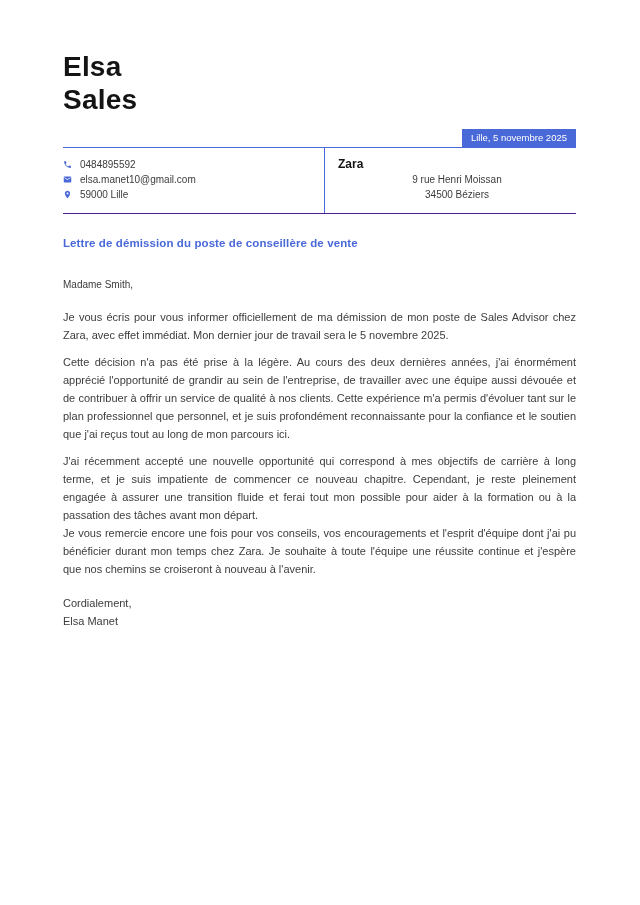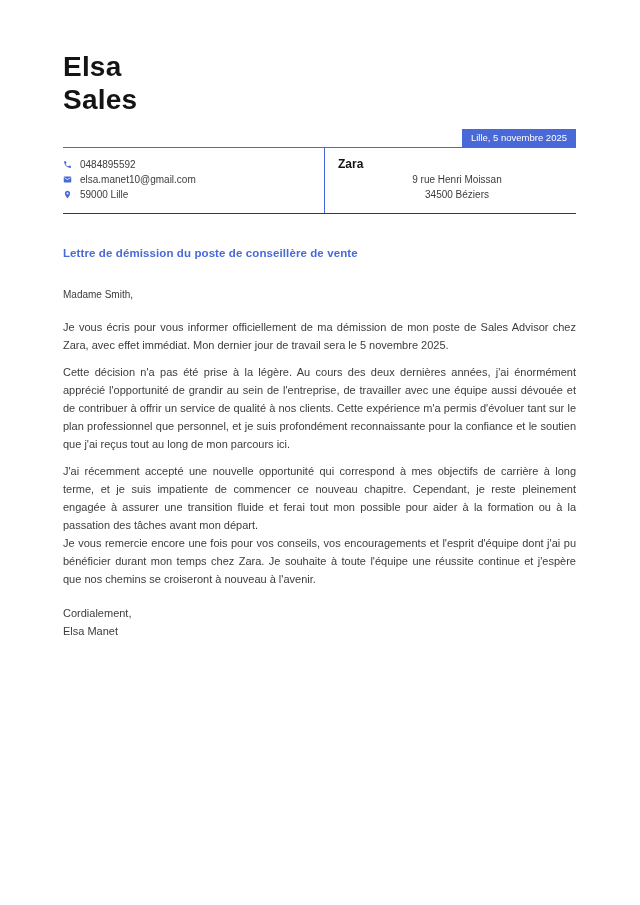--- a/index.html
+++ b/index.html
@@ -66,21 +66,21 @@
     font-weight: 700;
     color: #141414;
   }
   .recipient-line {
     font-size: 10px;
     line-height: 15px;
     color: #3c3c3c;
     text-align: center;
   }
   .subject {
-    margin-top: 33px;
+    margin-top: 23px;
     color: #4a69d8;
     font-size: 11.5px;
     font-weight: 700;
     letter-spacing: 0.1px;
   }
   .salutation {
     margin-top: 27px;
     margin-bottom: 14px;
     font-size: 10px;
     line-height: 18px;

